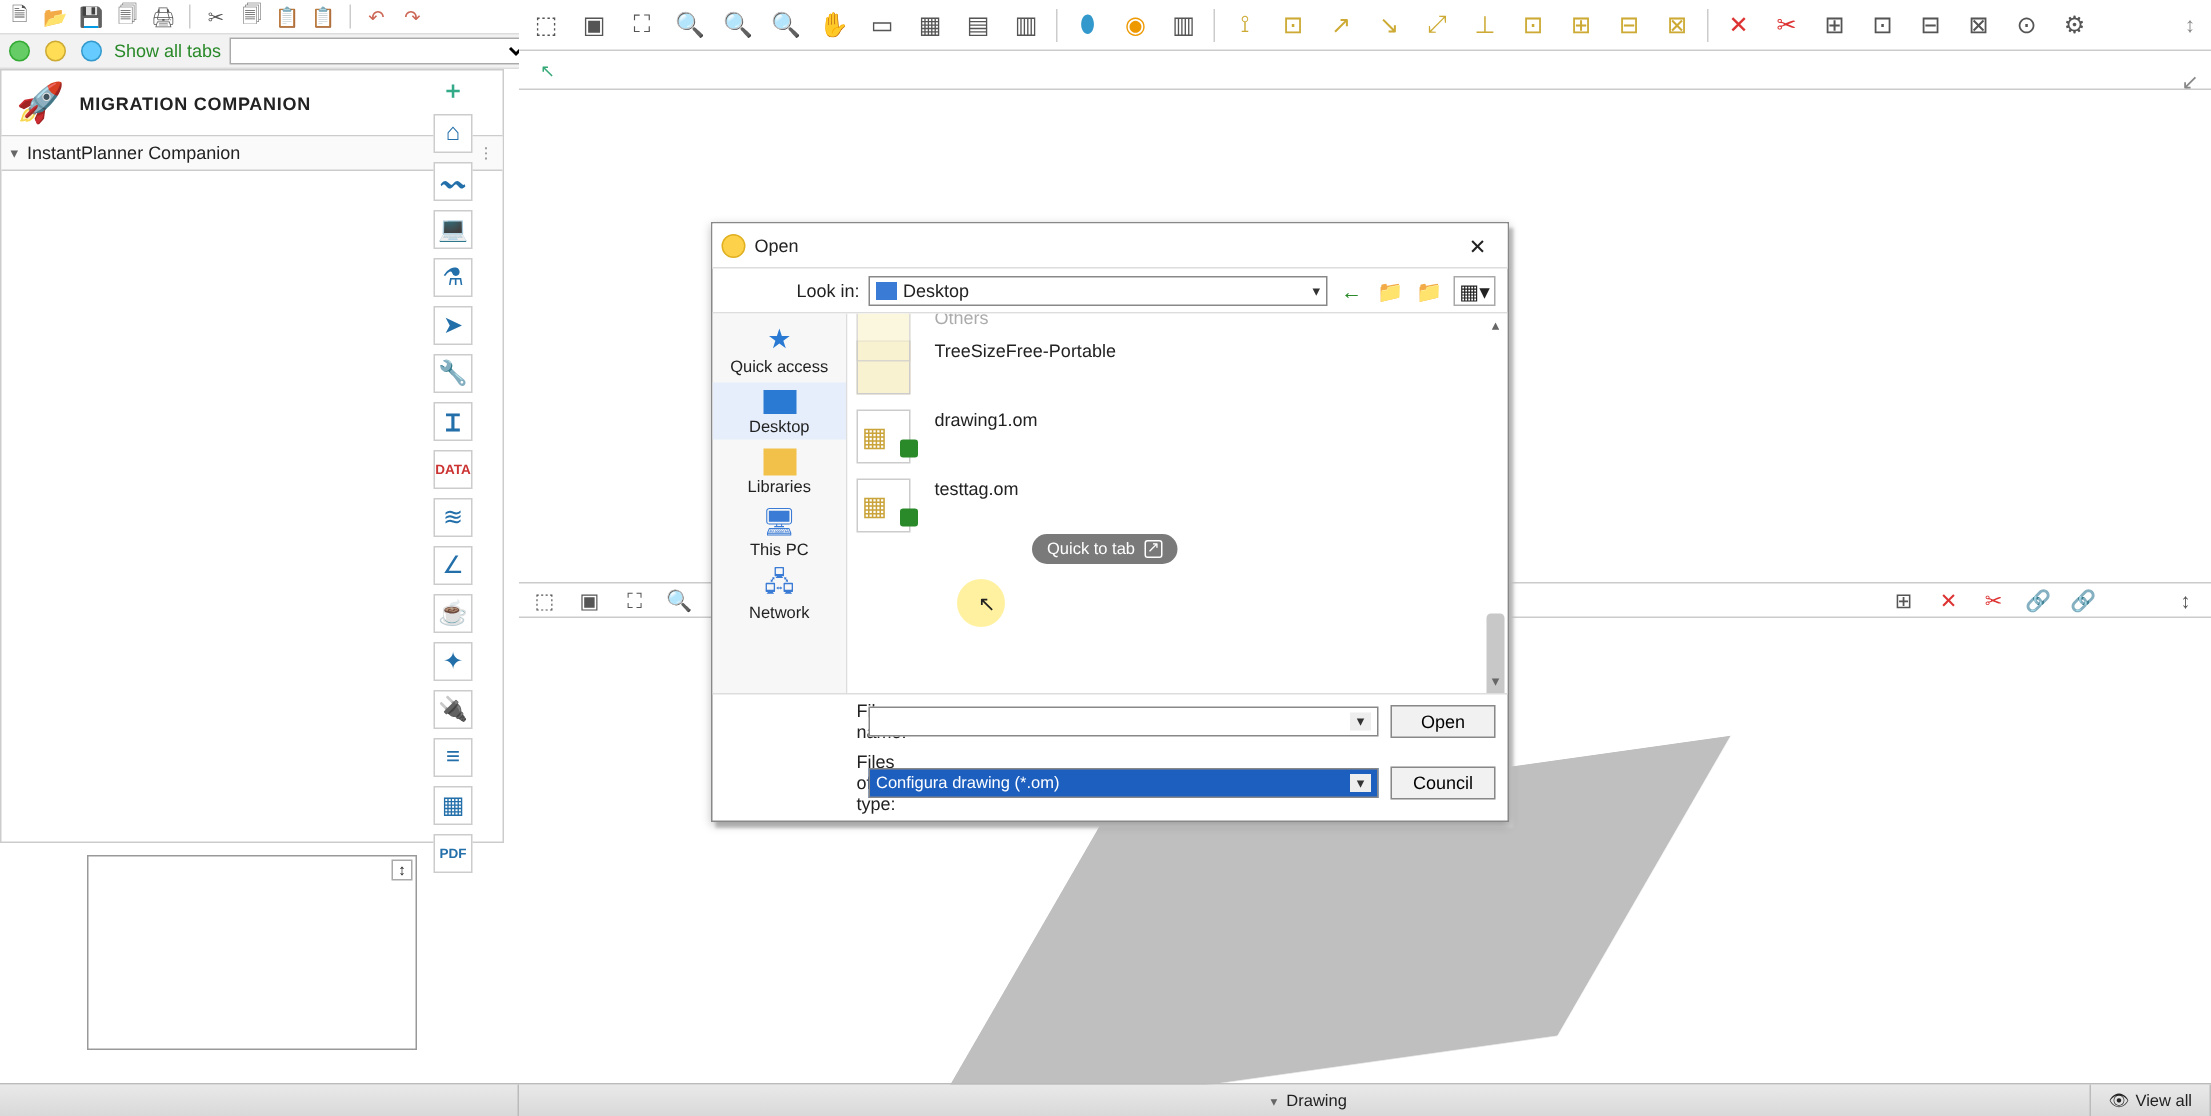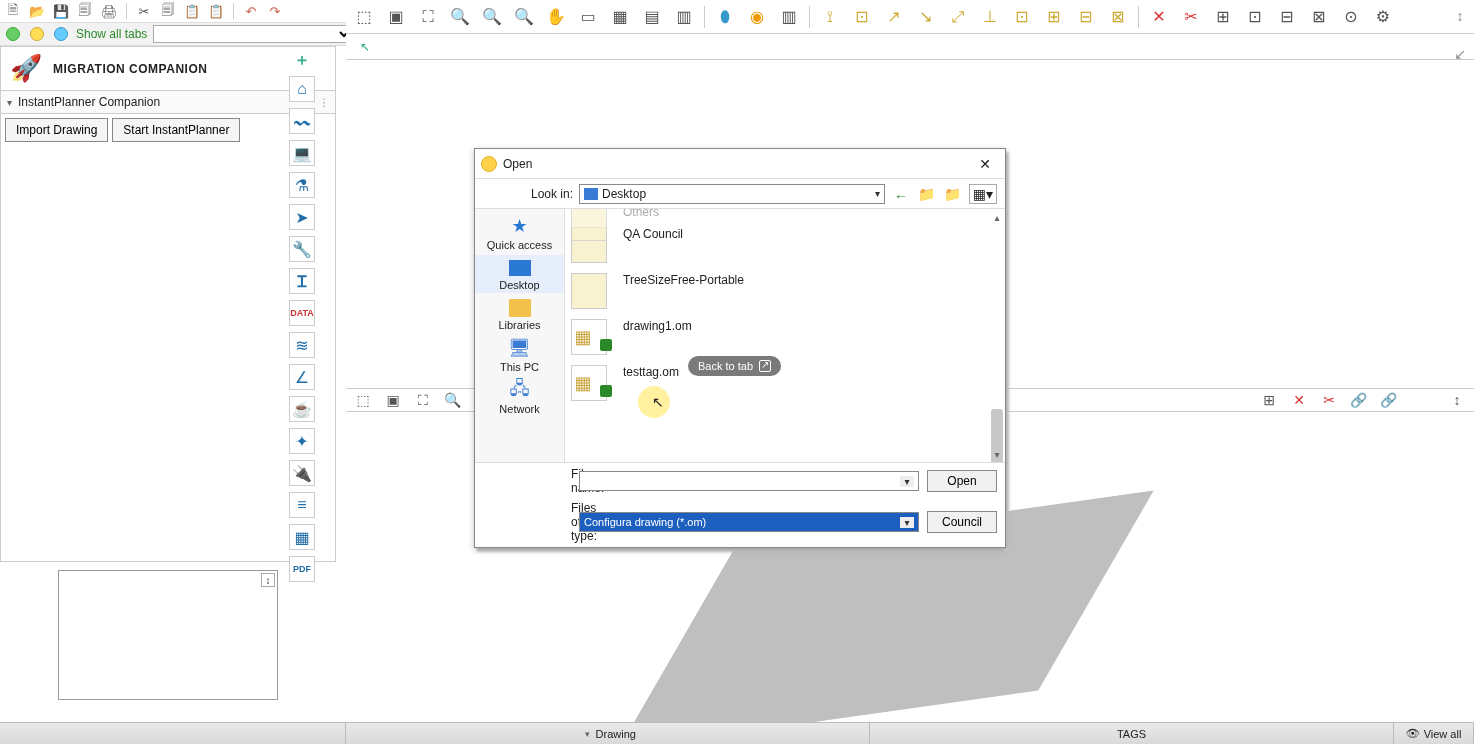--- a/index.html
+++ b/index.html
@@ -409,24 +409,20 @@
 
 <div class="left-panel">
   <div class="mig-header">
     <div class="rocket">🚀</div>
     <div class="mig-title">MIGRATION COMPANION</div>
   </div>
   <div class="accordion-row">
     <span class="chev">▾</span>
     <span>InstantPlanner Companion</span>
     <span style="margin-left:auto;font-size:10px;color:#888">⋮</span>
-  </div>
-  <div class="panel-btns">
-    <button class="panel-btn">Import Drawing</button>
-    <button class="panel-btn">Start InstantPlanner</button>
   </div>
 </div>
 
 <div class="icon-rail">
   <div class="r-btn" style="width:20px;height:20px;border:none;color:#3a8;font-weight:bold">＋</div>
   <div class="r-btn blue">⌂</div>
   <div class="r-btn blue">〰</div>
   <div class="r-btn">💻</div>
   <div class="r-btn blue">⚗</div>
   <div class="r-btn blue">➤</div>
@@ -556,24 +552,20 @@
     </div>
     <div class="file-list">
       <div class="scroll-arrow" style="top:2px">▴</div>
       <div class="file-items">
         <div class="f-item" style="height:22px;margin-top:-8px;opacity:0.7">
           <div class="f-thumb"></div>
           <div class="f-name" style="color:#888">Others</div>
         </div>
         <div class="f-item">
           <div class="f-thumb"></div>
-          <div class="f-name">QA Council</div>
-        </div>
-        <div class="f-item">
-          <div class="f-thumb"></div>
           <div class="f-name">TreeSizeFree-Portable</div>
         </div>
         <div class="f-item">
           <div class="f-thumb om">▦<span class="badge"></span></div>
           <div class="f-name">drawing1.om</div>
         </div>
         <div class="f-item">
           <div class="f-thumb om">▦<span class="badge"></span></div>
           <div class="f-name">testtag.om</div>
         </div>
@@ -598,30 +590,27 @@
         <span class="dd">▾</span>
       </div>
       <button class="dlg-btn">Council</button>
     </div>
   </div>
 </div>
 
 <div class="cursor-glow"></div>
 <div class="cursor-ptr">↖</div>
 <div class="back-pill">
-  <span>Back to tab</span>
+  <span>Quick to tab</span>
   <span class="sq"></span>
 </div>
 
 <div class="status-bar">
   <div class="status-cell left-fixed"></div>
   <div class="status-cell">
     <span class="chev">▾</span>
     <span style="margin-left:6px">Drawing</span>
   </div>
-  <div class="status-cell">
-    <span>TAGS</span>
-  </div>
   <div class="status-cell narrow">
     <span>👁</span>
     <span style="margin-left:4px">View all</span>
   </div>
 </div>
 
 </body></html>

